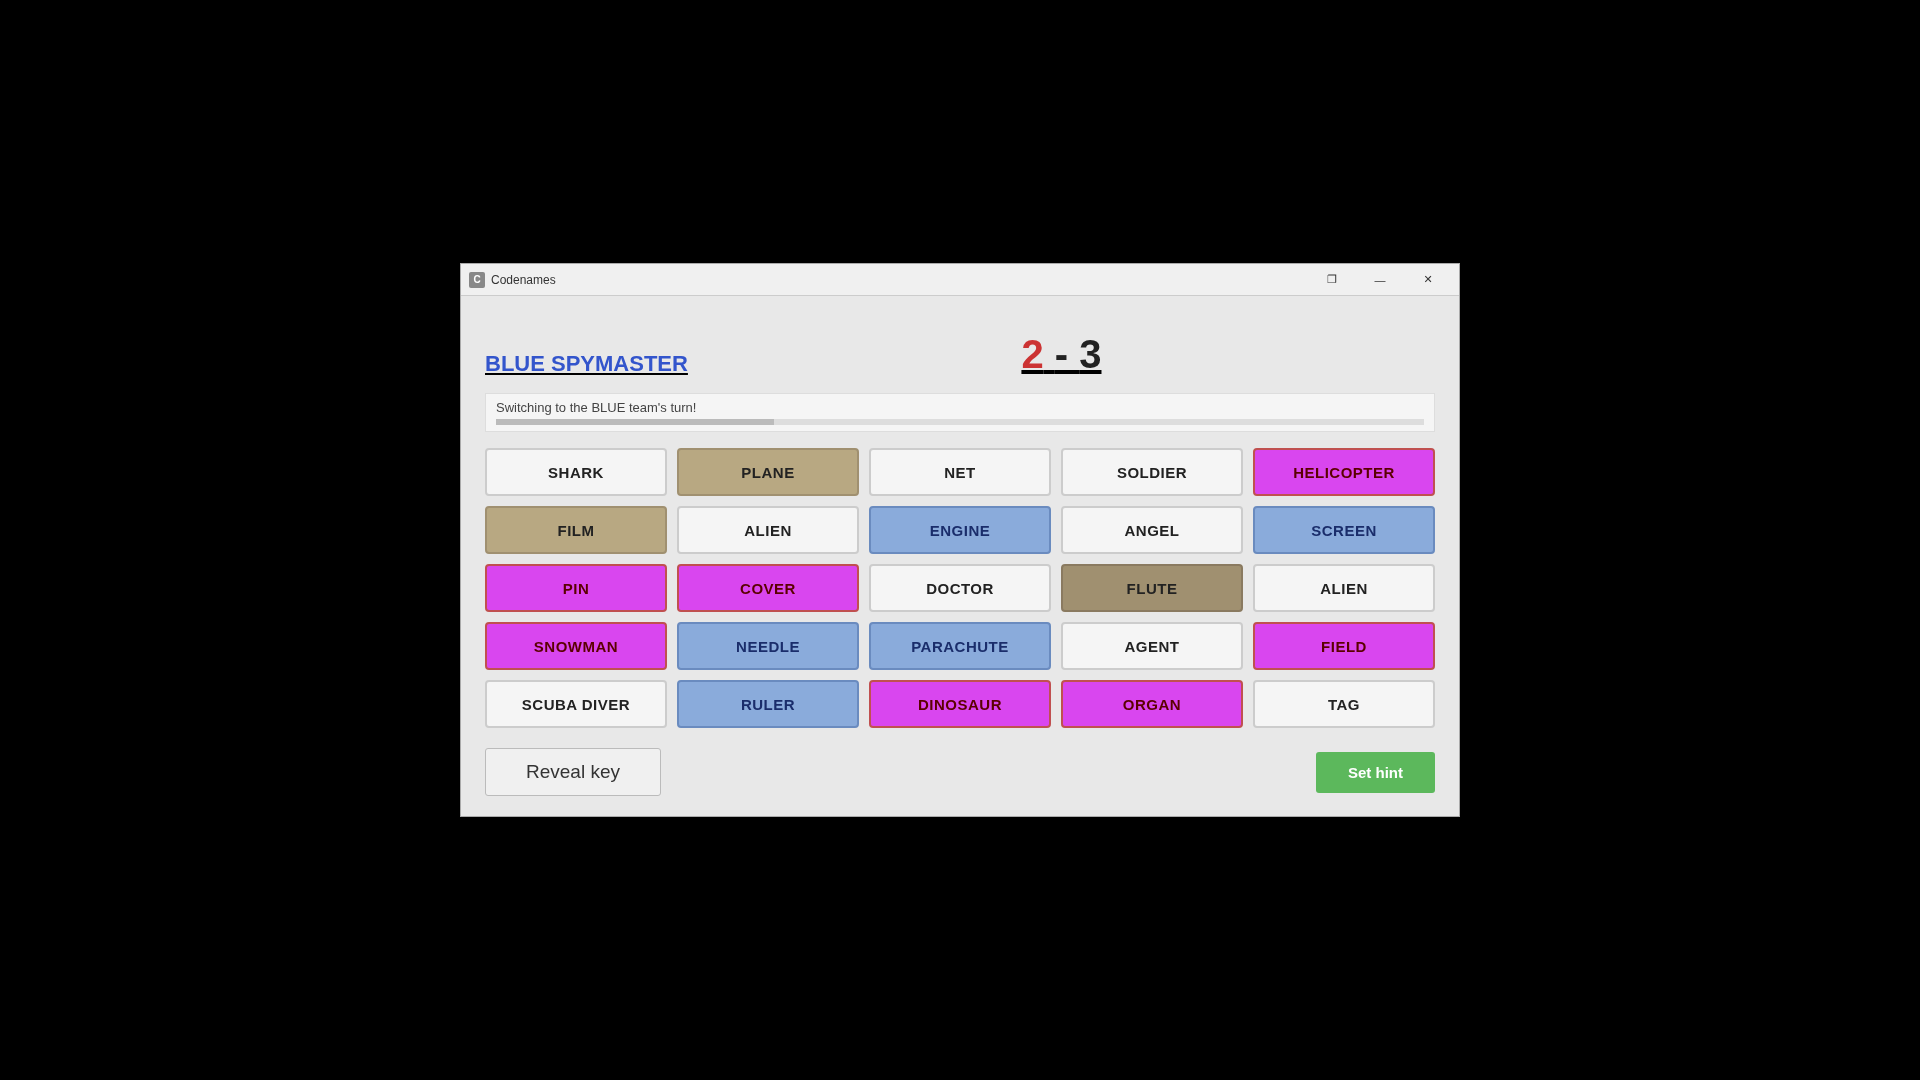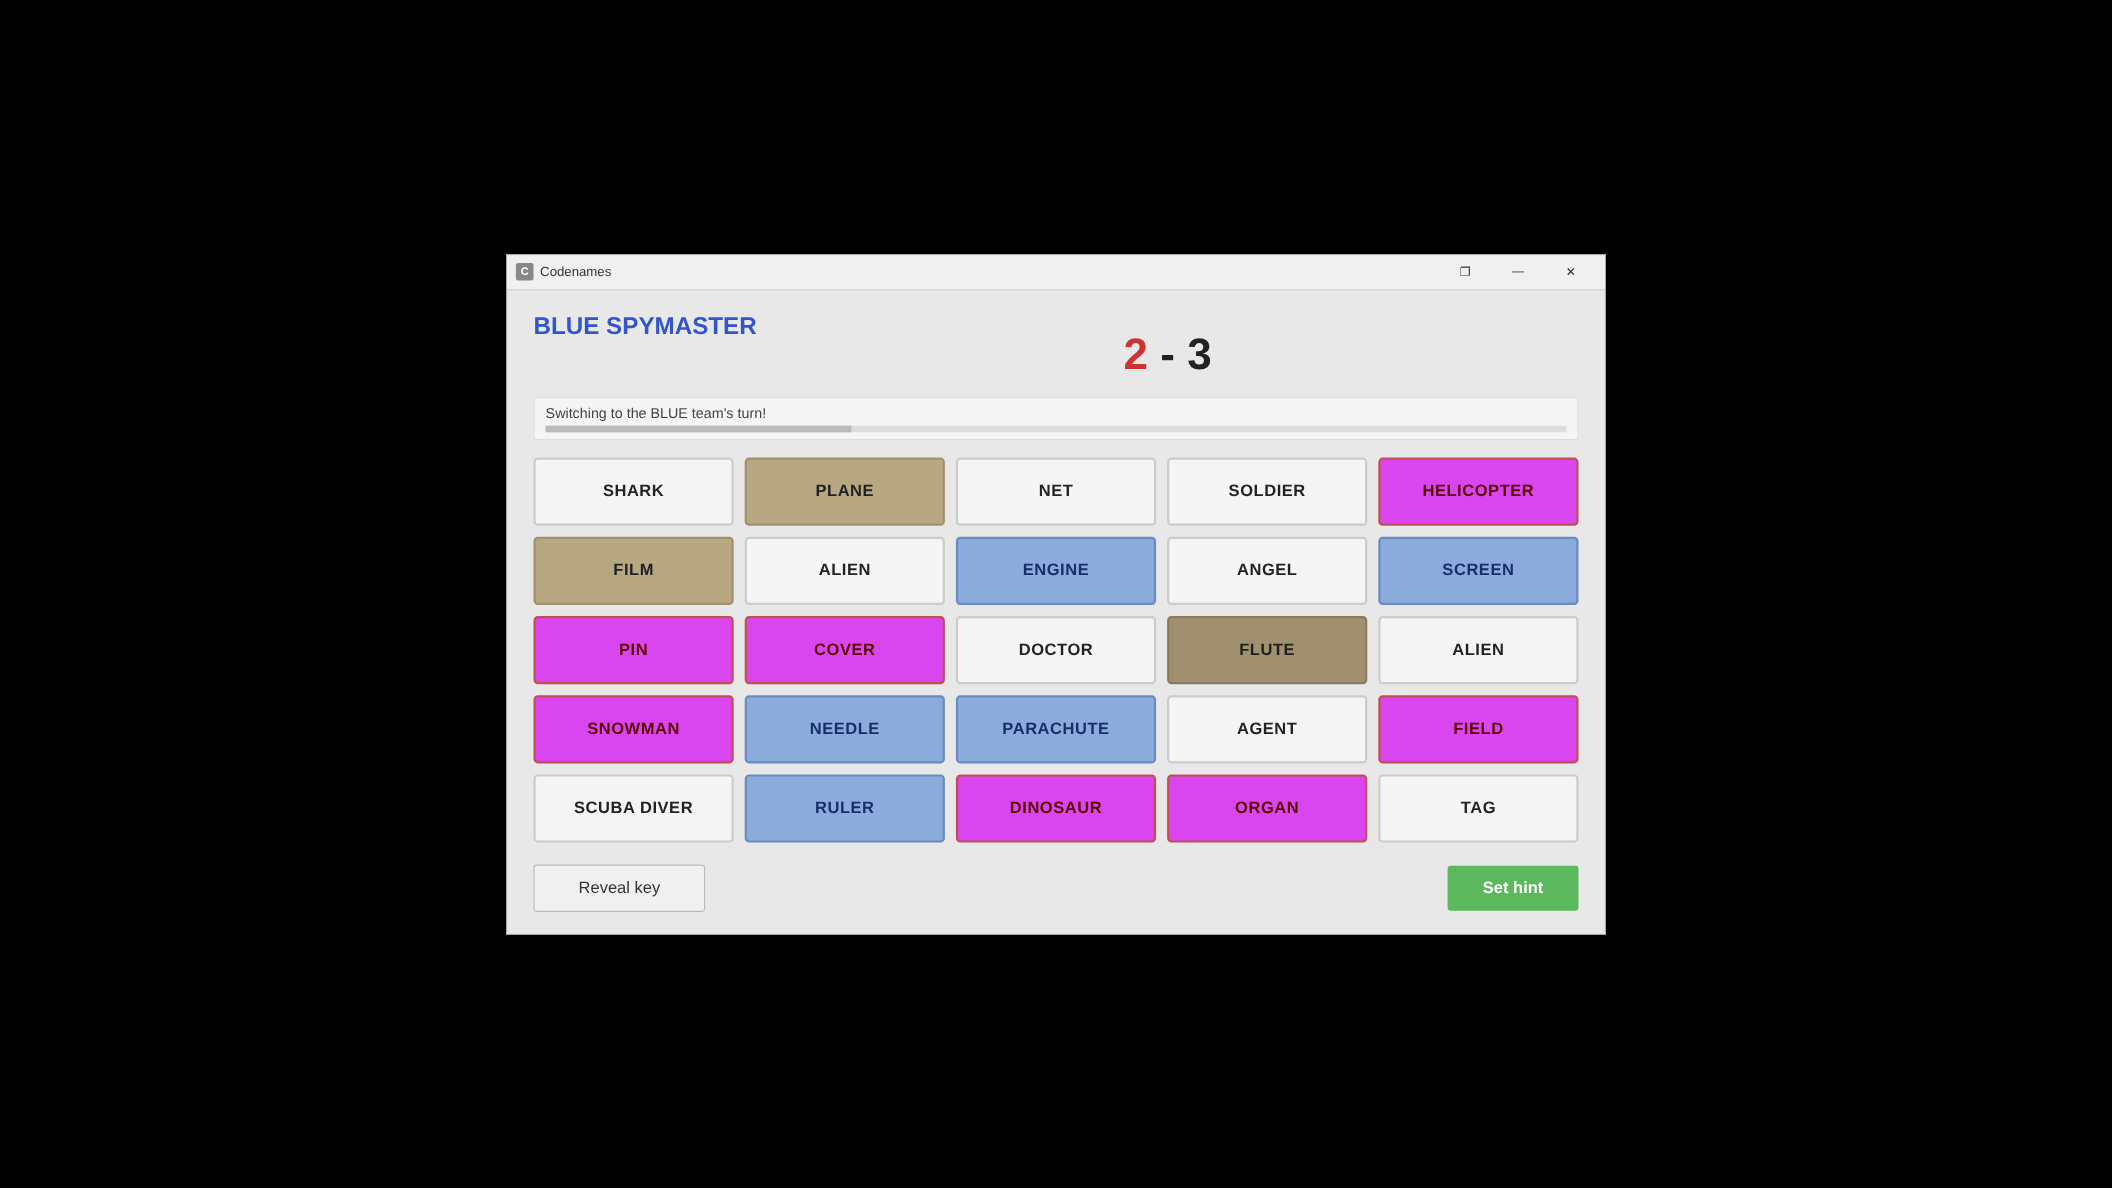--- a/index.html
+++ b/index.html
@@ -61,22 +61,23 @@
       color: #333;
       display: flex;
       align-items: center;
       justify-content: center;
     }
     .content {
       padding: 20px 24px;
     }
     .header-row {
       display: flex;
-      align-items: flex-start;
+      align-items: flex-end;
       margin-bottom: 16px;
+      text-decoration: underline;
     }
     .blue-spymaster {
       color: #3355cc;
       font-size: 22px;
       font-weight: bold;
       flex: 0 0 auto;
     }
     .score-display {
       flex: 1;
       text-align: center;
@@ -107,21 +108,21 @@
       width: 30%;
     }
     .grid {
       display: grid;
       grid-template-columns: repeat(5, 1fr);
       gap: 10px;
       margin-bottom: 20px;
     }
     .card {
       padding: 0;
-      height: 62px;
+      height: 48px;
       border: 2px solid #bbb;
       border-radius: 4px;
       display: flex;
       align-items: center;
       justify-content: center;
       font-size: 15px;
       font-weight: bold;
       letter-spacing: 0.5px;
       cursor: pointer;
       user-select: none;
@@ -135,21 +136,21 @@
       display: flex;
       align-items: center;
       justify-content: space-between;
       margin-top: 4px;
     }
     .reveal-key-btn {
       background: #f0f0f0;
       border: 1px solid #bbb;
       border-radius: 3px;
       padding: 12px 40px;
-      font-size: 15px;
+      font-size: 19px;
       color: #333;
       cursor: pointer;
     }
     .set-hint-btn {
       background: #5cb85c;
       border: none;
       border-radius: 3px;
       padding: 12px 32px;
       font-size: 15px;
       color: white;

